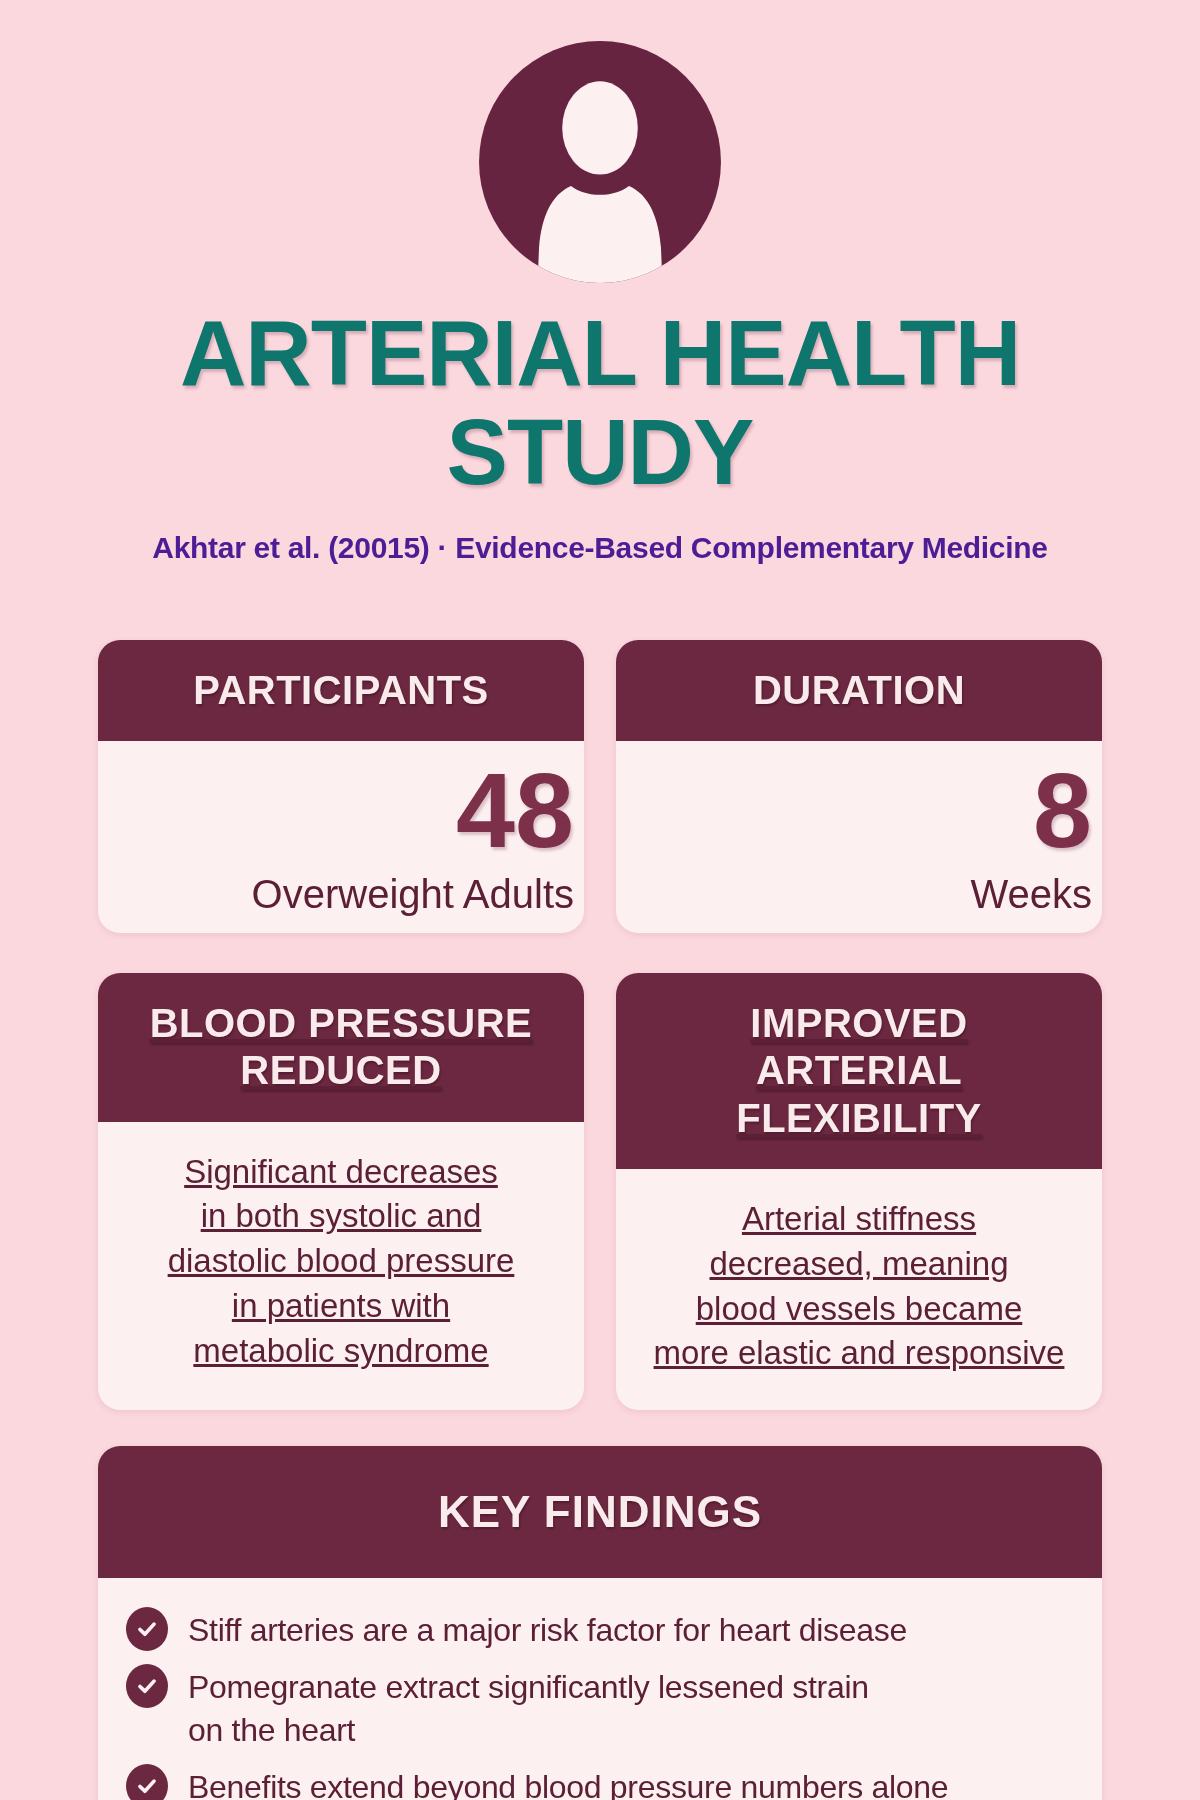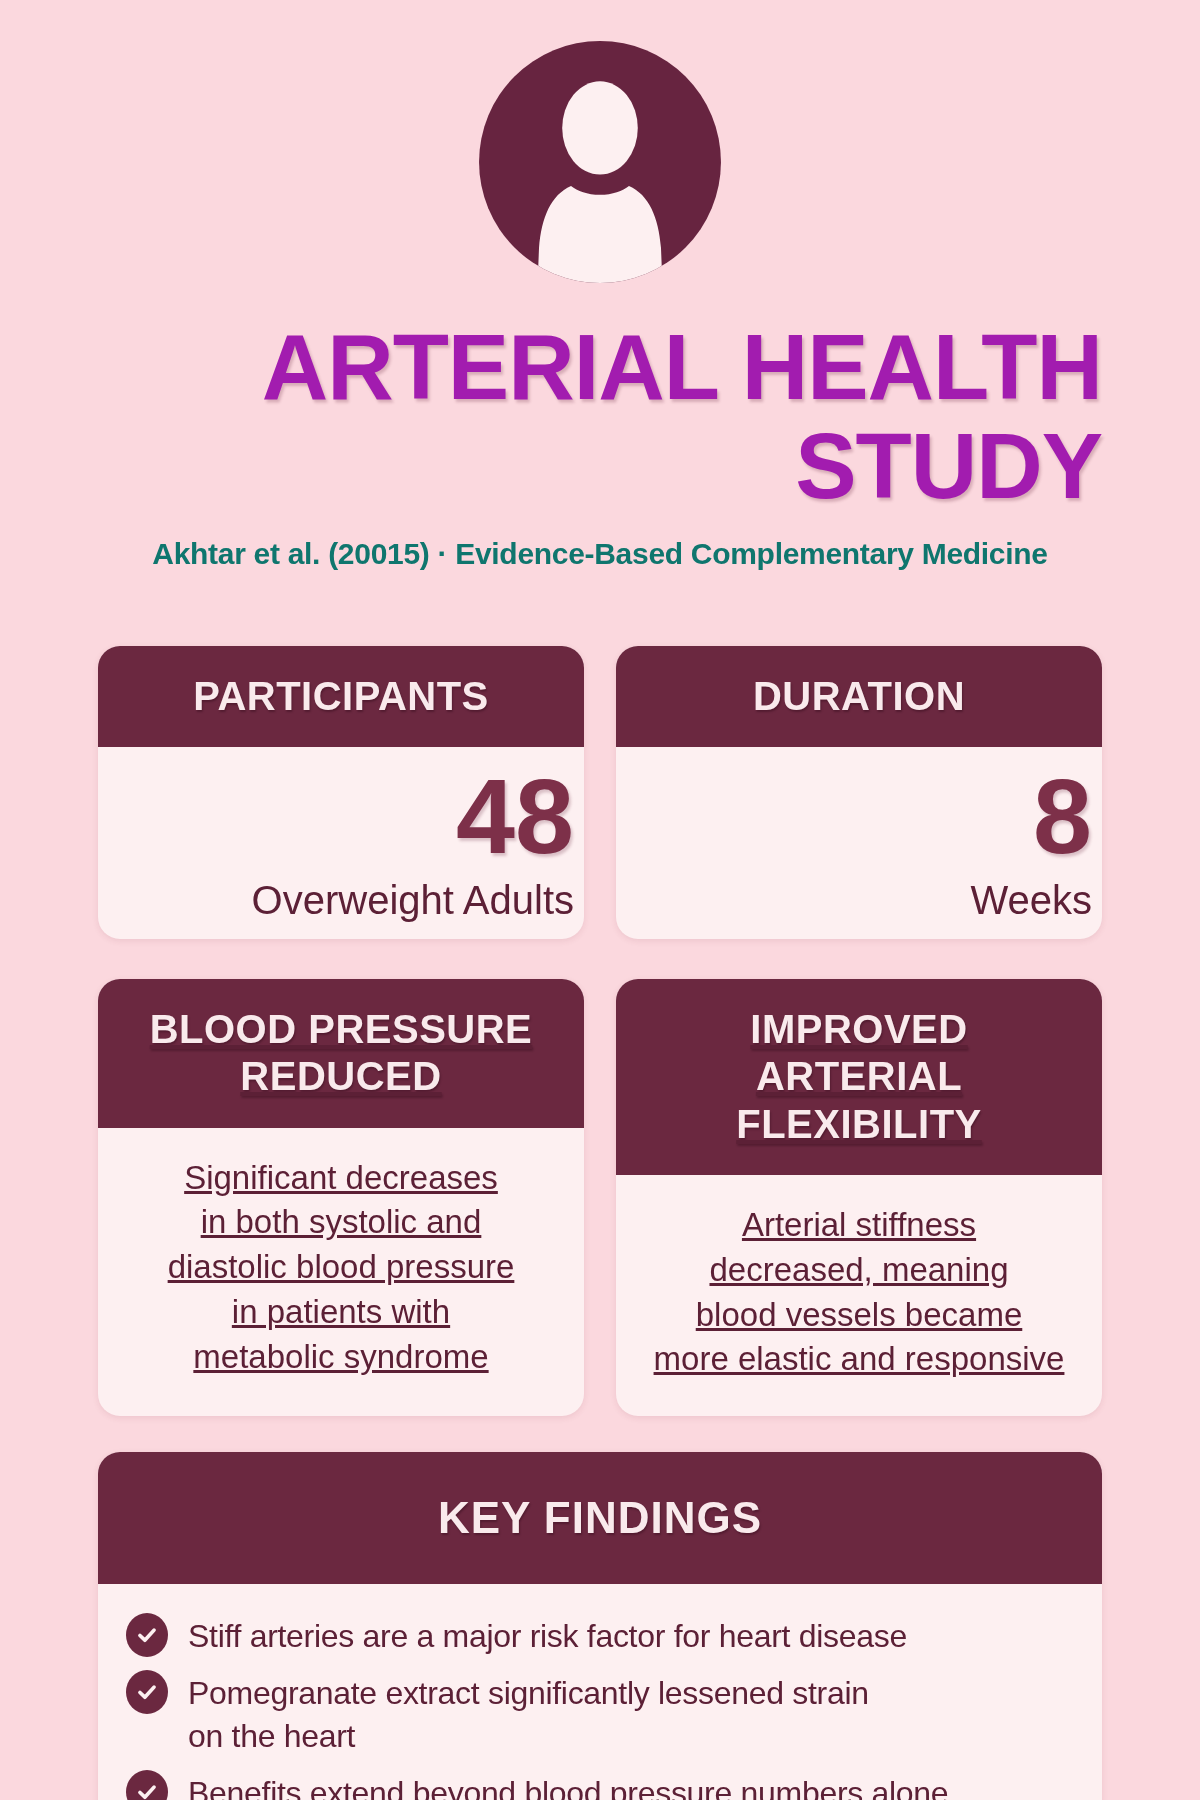--- a/index.html
+++ b/index.html
@@ -13,36 +13,36 @@
     width: 1004px;
     margin: 0 auto;
     padding-top: 36px;
   }
   
   .avatar-wrap {
     display: flex;
     justify-content: center;
   }
   .page-title {
-    margin-top: 26px;
-    text-align: right;
+    margin-top: 12px;
+    text-align: center;
     font-size: 92px;
     font-weight: bold;
     line-height: 1.08;
     letter-spacing: -1px;
-    color: #a21caf;
+    color: #0f766e;
     white-space: pre-line;
     text-shadow: 2px 3px 3px rgba(90, 20, 45, 0.22);
   }
   .citation {
-    margin-top: 20px;
+    margin-top: 28px;
     text-align: center;
     font-size: 30px;
     font-weight: bold;
-    color: #0f766e;
+    color: #4c1d95;
     letter-spacing: -0.3px;
   }
   
   .card {
     background: #fdf0f1;
     border-radius: 22px;
     overflow: hidden;
     box-shadow: 0 2px 6px rgba(120, 40, 60, 0.10);
     display: flex;
     flex-direction: column;

